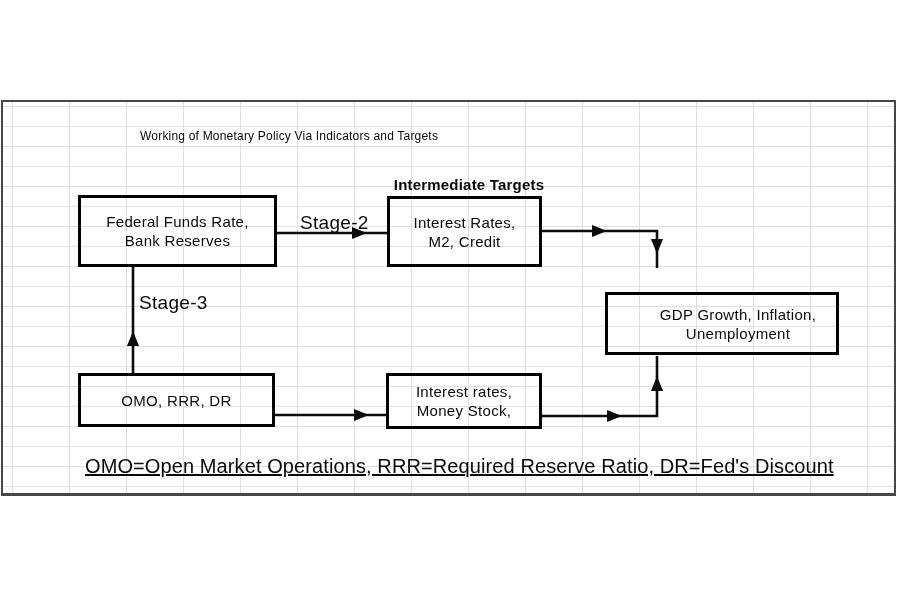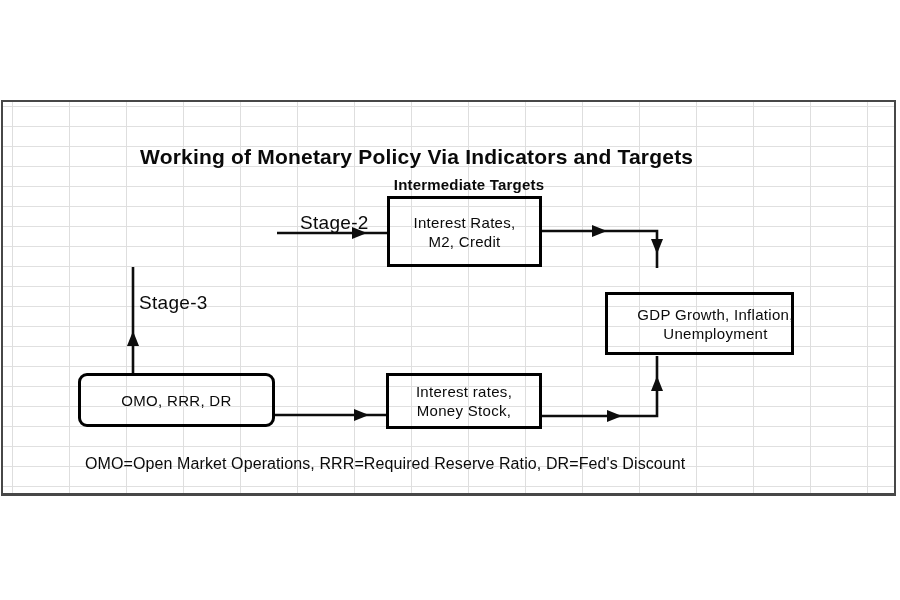--- a/index.html
+++ b/index.html
@@ -21,25 +21,24 @@
     border: 2px solid #474747;
     border-bottom-width: 3px;
     background-color: #ffffff;
     background-image:
       repeating-linear-gradient(to right, #dedede 0 1px, transparent 1px 57px),
       repeating-linear-gradient(to bottom, #e0e0e0 0 1px, transparent 1px 20px);
     background-position: 9px 4px, 9px 4px;
   }
   .abs { position: absolute; }
   .title {
-    font-size: 21px;
-    font-weight: bold;
+    font-size: 12px;
+    font-weight: normal;
     letter-spacing: 0.2px;
     white-space: nowrap;
-    margin-top: 16px;
   }
   .section-label {
     font-size: 15px;
     font-weight: bold;
     letter-spacing: 0.2px;
     text-align: center;
     white-space: nowrap;
   }
   .node {
     box-sizing: border-box;
@@ -54,23 +53,24 @@
     line-height: 19px;
     letter-spacing: 0.3px;
     white-space: nowrap;
   }
   .stage-label {
     font-size: 19px;
     letter-spacing: 0.3px;
     white-space: nowrap;
   }
   .footnote {
-    font-size: 16px;
+    font-size: 20px;
     letter-spacing: 0.1px;
     white-space: nowrap;
+    text-decoration: underline;
   }
   svg.arrows { position: absolute; left: 0; top: 0; }
   svg.arrows path { stroke: #0d0d0d; stroke-width: 2.6; fill: none; }
   svg.arrows polygon { fill: #0d0d0d; stroke: none; }
 </style>
 </head>
 <body>
 
 <div class="stage">
 
@@ -103,32 +103,36 @@
       <path d="M542 416 H657 V356"></path>
       <polygon points="622,416 607,410 607,422"></polygon>
       <polygon points="657,376 651,391 663,391"></polygon>
     </g>
   </svg>
 
   <div class="abs title" style="left:140px; top:129px;">Working of Monetary Policy Via Indicators and Targets</div>
 
   <div class="abs section-label" style="left:383px; top:176px; width:172px;">Intermediate Targets</div>
 
+  <div class="abs node" style="left:78px; top:195px; width:199px; height:72px;">
+    <span>Federal Funds Rate,</span>
+    <span>Bank Reserves</span>
+  </div>
 
   <div class="abs node" style="left:387px; top:196px; width:155px; height:71px;">
     <span>Interest Rates,</span>
     <span>M2, Credit</span>
   </div>
 
-  <div class="abs node" style="left:605px; top:292px; width:189px; height:63px;padding-left:32px;">
+  <div class="abs node" style="left:605px; top:292px; width:234px; height:63px;padding-left:32px;">
     <span>GDP Growth, Inflation,</span>
     <span>Unemployment</span>
   </div>
 
-  <div class="abs node" style="left:78px; top:373px; width:197px; height:54px;border-radius:9px;">
+  <div class="abs node" style="left:78px; top:373px; width:197px; height:54px;">
     <span>OMO, RRR, DR</span>
   </div>
 
   <div class="abs node" style="left:386px; top:373px; width:156px; height:56px;">
     <span>Interest rates,</span>
     <span>Money Stock,</span>
   </div>
 
   <div class="abs stage-label" style="left:300px; top:212px; width:67px; text-align:center;">Stage-2</div>
   <div class="abs stage-label" style="left:139px; top:292px;">Stage-3</div>

